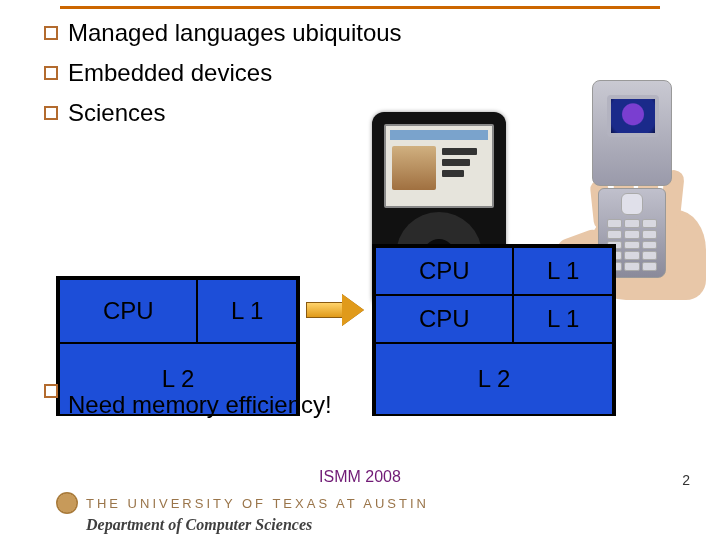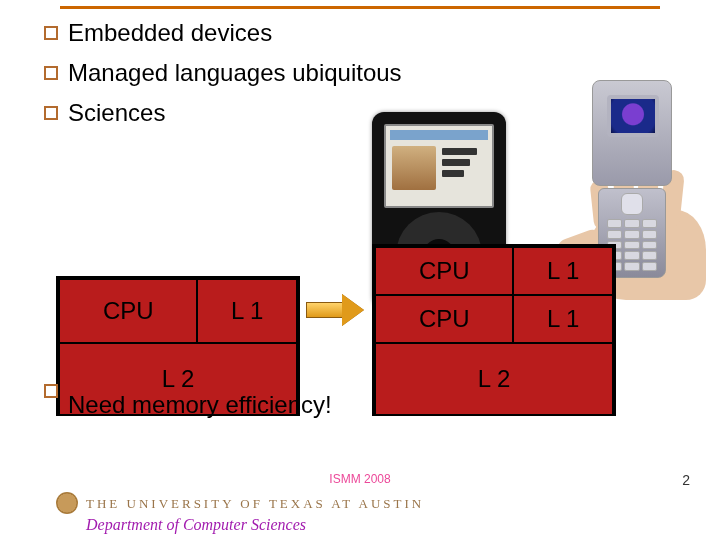--- a/index.html
+++ b/index.html
@@ -38,21 +38,21 @@
   .hand-phone .hand { position:absolute; right:0; bottom:0; width:150px; height:130px; }
   .hand-phone .hand .palm { position:absolute; right:0; bottom:0; width:120px; height:90px; background:#e8c7a8; border-radius:40px 30px 20px 40px / 50px 40px 20px 40px; }
   .hand-phone .hand .thumb { position:absolute; right:100px; bottom:40px; width:50px; height:26px; background:#e8c7a8; border-radius:20px; transform:rotate(-20deg); }
   .hand-phone .hand .finger { position:absolute; background:#e8c7a8; border-radius:14px; }
   .hand-phone .hand .f1 { right:24px; bottom:72px; width:20px; height:58px; transform:rotate(6deg); }
   .hand-phone .hand .f2 { right:48px; bottom:78px; width:20px; height:64px; transform:rotate(2deg); }
   .hand-phone .hand .f3 { right:72px; bottom:76px; width:20px; height:60px; transform:rotate(-2deg); }
   .hand-phone .hand .f4 { right:96px; bottom:70px; width:18px; height:50px; transform:rotate(-6deg); }
 
   
-  .cpu-diagram { position:absolute; border:2px solid #000; background:#b91c1c; }
+  .cpu-diagram { position:absolute; border:2px solid #000; background:#1d4ed8; }
   .cpu-diagram table { border-collapse: collapse; width:100%; height:100%; }
   .cpu-diagram td { border:2px solid #000; text-align:center; font-size:24px; padding:0 6px; }
   .cpu-diagram td.l2 { font-size:24px; }
 
   .cpu-left { left:56px; top:276px; width:244px; height:140px; }
   .cpu-left table tr:first-child td { height:64px; }
   .cpu-left table tr:last-child td { height:72px; }
 
   .cpu-right { left:372px; top:244px; width:244px; height:172px; }
   .cpu-right table tr:nth-child(1) td, .cpu-right table tr:nth-child(2) td { height:48px; }
@@ -60,41 +60,41 @@
 
   .arrow { position:absolute; left:306px; top:296px; width:60px; height:28px; }
   .arrow .shaft { position:absolute; left:0; top:6px; width:38px; height:16px; background: linear-gradient(#ffd36b,#e09a1a); border:1px solid #8a5a10; }
   .arrow .head { position:absolute; left:36px; top:-2px; width:0; height:0; border-top:16px solid transparent; border-bottom:16px solid transparent; border-left:22px solid #e09a1a; filter:drop-shadow(0 0 0.5px #8a5a10); }
 
   .need-row { position:absolute; left:44px; top:362px; display:flex; align-items:center; }
   .need-row .bullet-box { }
   .need-row .bullet-text { font-size:24px;margin-top:29px; }
 
   .footer { position:absolute; left:0; right:0; bottom:0; height:74px; }
-  .footer .venue { position:absolute; left:50%; transform:translateX(-50%); bottom:54px; font-size:12px; color:#ec4899; }
+  .footer .venue { position:absolute; left:50%; transform:translateX(-50%); bottom:54px; font-size:16px; color:#701a75; }
   .footer .pagenum { position:absolute; right:30px; bottom:52px; font-size:14px; color:#333; }
-  .footer .uni { position:absolute; left:56px; bottom:24px; font-family: Liberation Serif, serif; letter-spacing:3px; color:#9a754a; font-size:13px; }
+  .footer .uni { position:absolute; left:56px; bottom:24px; font-family: Liberation Sans, sans-serif; letter-spacing:3px; color:#9a754a; font-size:13px; }
   .footer .uni .ut-seal { display:inline-block; vertical-align:middle; width:22px; height:22px; margin-right:8px; border-radius:50%; background: radial-gradient(circle,#c79a5a 0 60%, #a87a3a 62% 100%); position:relative; top:-2px; }
-  .footer .dept { position:absolute; left:86px; bottom:6px; font-family:"Times New Roman", serif; font-style:italic; font-size:16px; color:#a21caf; }
+  .footer .dept { position:absolute; left:86px; bottom:6px; font-family:"Times New Roman", serif; font-style:italic; font-size:16px; color:#404040;font-weight:bold; }
 </style>
 </head>
 <body>
 
 <div class="slide">
 
   <div class="title-rule"></div>
 
   <div class="bullets">
     <div class="bullet-row">
       <span class="bullet-box"></span>
-      <span class="bullet-text">Embedded devices</span>
+      <span class="bullet-text">Managed languages ubiquitous</span>
     </div>
     <div class="bullet-row">
       <span class="bullet-box"></span>
-      <span class="bullet-text">Managed languages ubiquitous</span>
+      <span class="bullet-text">Embedded devices</span>
     </div>
     <div class="bullet-row">
       <span class="bullet-box"></span>
       <span class="bullet-text">Sciences</span>
     </div>
   </div>
 
   <div class="ipod">
     <div class="body">
       <div class="screen">

